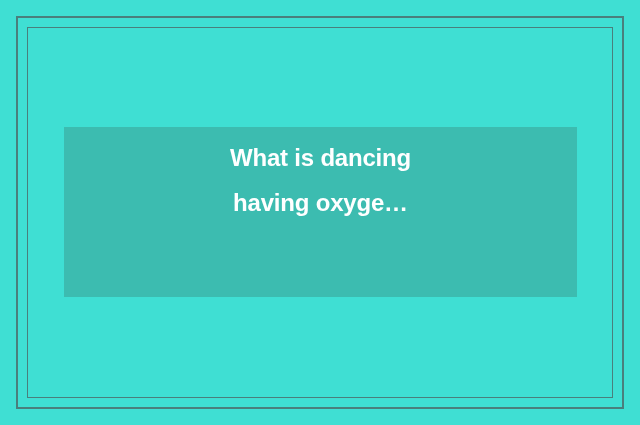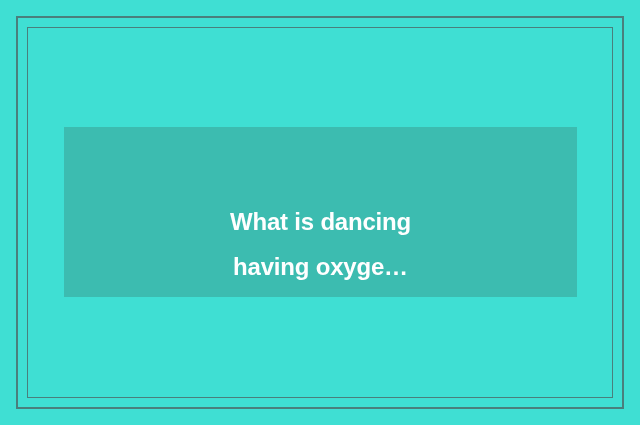--- a/index.html
+++ b/index.html
@@ -49,21 +49,21 @@
 
   
   #text-panel {
     position: absolute;
     left: 64px;
     top: 127px;
     width: 513px;
     height: 170px;
     background: #3cbcb0;
     display: flex;
-    align-items: flex-end;
+    align-items: flex-start;
     justify-content: center;
     box-sizing: border-box;
     padding: 8px 12px;
   }
 
   #panel-text {
     margin: 0;
     color: #ffffff;
     font-family: "Liberation Sans", sans-serif;
     font-size: 24px;

